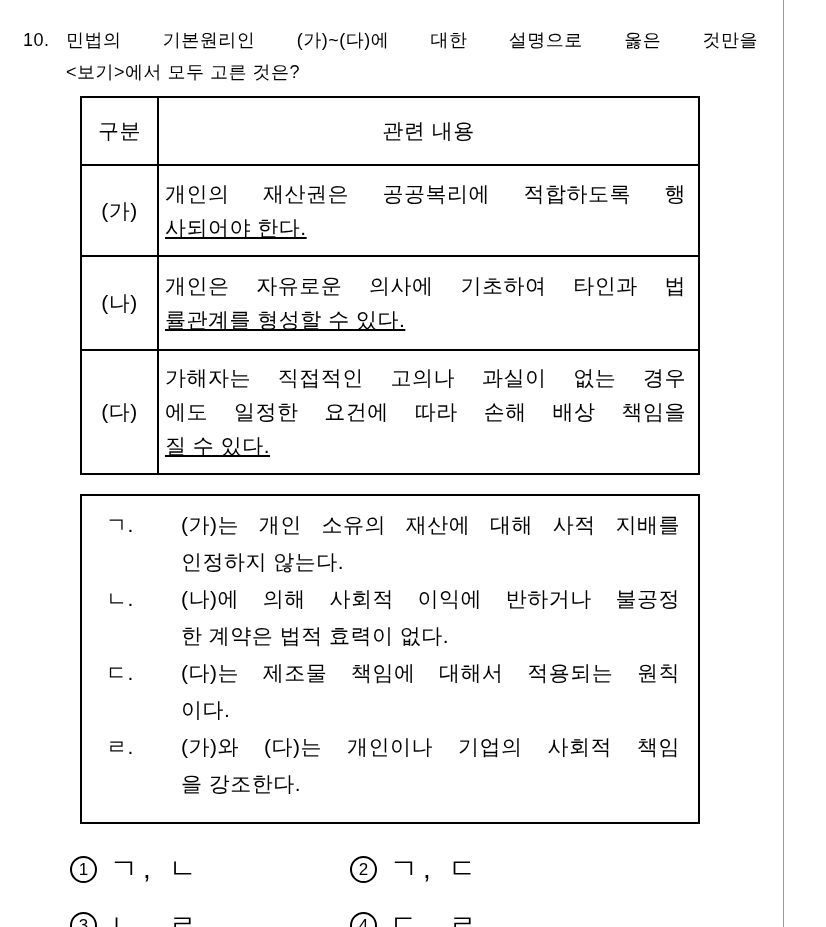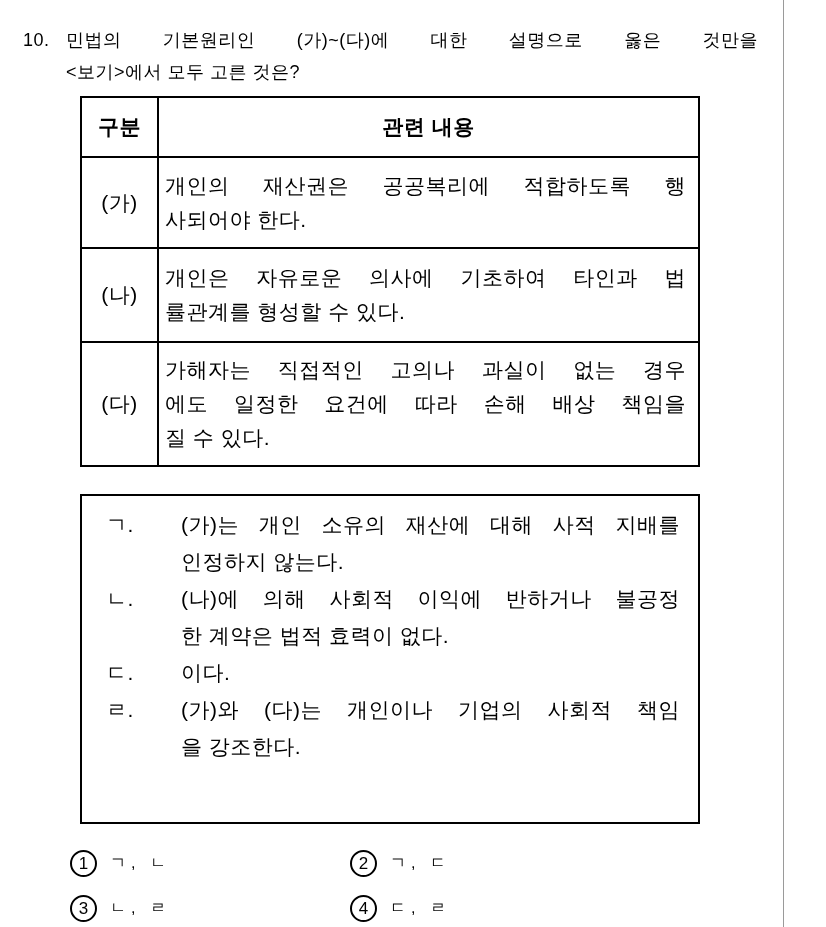--- a/index.html
+++ b/index.html
@@ -28,29 +28,29 @@
   .q-lines .jline { text-align:justify; text-align-last:justify; }
   .q-lines .jline:last-child { text-align:left; text-align-last:left; }
 
   
   .tbl {
     position:absolute; left:80px; top:96px;
     width:620px; border-collapse:collapse; table-layout:fixed;
     font-size:21px; letter-spacing:0.5px;
   }
   .tbl th, .tbl td { border:2px solid #000000; vertical-align:middle; }
-  .tbl th { font-weight:bold; height:60px; text-align:center; }
+  .tbl th { font-weight:normal; height:68px; text-align:center; }
   .tbl .col-label { width:77px; }
   .tbl td.label-cell { text-align:center; }
   .tbl td.content-cell { padding:10px 12px 10px 6px; line-height:34px; }
   .tbl tr.r1 td { height:91px; }
   .tbl tr.r2 td { height:94px; }
   .tbl tr.r3 td { height:108px; }
   .content-cell .jline { text-align:justify; text-align-last:justify; }
-  .content-cell .jline:last-child { text-align:right; text-align-last:left; }
+  .content-cell .jline:last-child { text-align:right; text-align-last:left;text-decoration:underline; }
 
   
   .bogi-box {
     position:absolute; left:80px; top:494px;
     width:620px; height:330px;
     border:2px solid #000000;
     padding:10px 0 0 24px;
     font-size:21px; letter-spacing:0.5px;
   }
   .bogi-item { display:flex; line-height:37px; }
@@ -64,21 +64,21 @@
     position:absolute; left:70px; top:850px;
     display:grid; grid-template-columns:280px 280px; row-gap:18px;
   }
   .option { display:flex; align-items:center; gap:13px; }
   .opt-circle {
     width:27px; height:27px; flex:none;
     border:2px solid #000000; border-radius:50%;
     display:flex; align-items:center; justify-content:center;
     font-size:17px; line-height:1;
   }
-  .opt-text { font-size:16px; letter-spacing:5px; white-space:nowrap; }
+  .opt-text { font-size:28px; letter-spacing:5px; white-space:nowrap; }
 </style>
 </head>
 <body>
 
 <div class="page">
 
   <div class="question">
     <div class="q-number">10.</div>
     <div class="q-lines">
         <div class="jline">민법의 기본원리인 (가)~(다)에 대한 설명으로 옳은 것만을</div>
@@ -132,20 +132,21 @@
     <div class="bogi-item">
       <div class="bogi-marker">ㄴ.</div>
       <div class="bogi-lines">
           <div class="jline">(나)에 의해 사회적 이익에 반하거나 불공정</div>
           <div class="jline">한 계약은 법적 효력이 없다.</div>
         </div>
     </div>
     <div class="bogi-item">
       <div class="bogi-marker">ㄷ.</div>
       <div class="bogi-lines">
+          <div class="jline">(다)는 제조물 책임에 대해서 적용되는 원칙</div>
           <div class="jline">이다.</div>
         </div>
     </div>
     <div class="bogi-item">
       <div class="bogi-marker">ㄹ.</div>
       <div class="bogi-lines">
           <div class="jline">(가)와 (다)는 개인이나 기업의 사회적 책임</div>
           <div class="jline">을 강조한다.</div>
         </div>
     </div>

